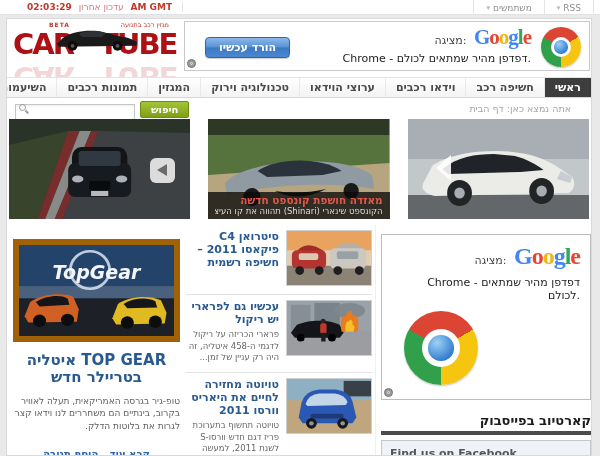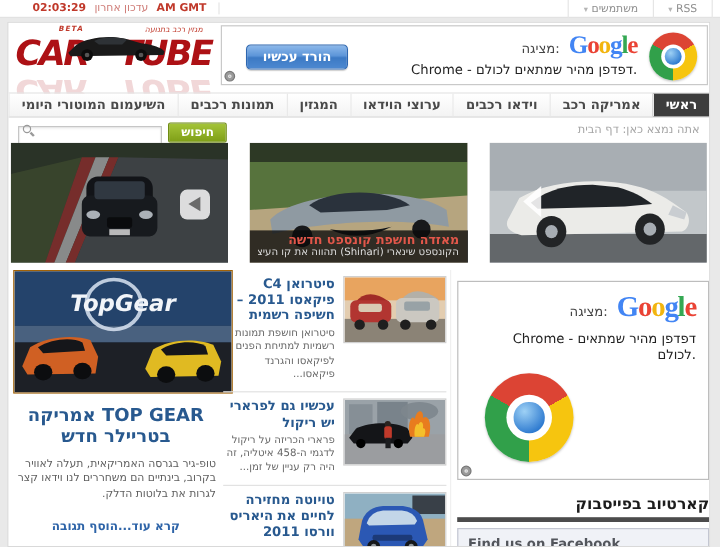--- a/index.html
+++ b/index.html
@@ -19,21 +19,21 @@
   .topbar-link { display:flex; align-items:center; gap:3px; padding:0 12px; color:#8f8f8f;
     border-left:1px solid #e5e5e5; cursor:pointer; }
   .topbar-link:last-child { border-right:1px solid #e5e5e5; }
   .caret { font-size:7px; color:#b5b5b5; }
 
   
   .card { position:absolute; left:6px; top:18px; width:586px; height:438px;
     background:#fff; border:1px solid #d9d9d9; overflow:hidden; }
 
   
-  .logo { position:absolute; left:6px; top:1px; width:160px; height:56px;font-style:italic; }
+  .logo { position:absolute; left:6px; top:1px; width:160px; height:56px; }
   .logo-beta { position:absolute; left:36px; top:1px; font-size:6px; font-weight:bold;
     color:#c0392b; letter-spacing:1px; }
   .logo-tagline { position:absolute; right:4px; top:1px; font-size:6.5px; color:#c0392b; }
   .logo-main { position:absolute; left:0; top:7px; font-size:29px; font-weight:bold;
     letter-spacing:-2px; color:#ad1115; white-space:nowrap; }
   .logo-main .lg-tube { margin-left:26px; }
   .logo-car-svg { position:absolute; left:40px; top:6px; width:88px; height:26px; }
   .logo-reflect { position:absolute; left:0; top:40px; font-size:29px; font-weight:bold;
     letter-spacing:-2px; color:#ad1115; opacity:.16; transform:scaleY(-1); white-space:nowrap; }
   .logo-reflect .lg-tube { margin-left:26px; }
@@ -64,21 +64,21 @@
 
   
   .nav { position:absolute; left:0; right:0; top:58px; height:21px; direction:rtl;
     display:flex; align-items:stretch; background:linear-gradient(#fff,#f3f3f3);
     border-top:1px solid #e4e4e4; border-bottom:1px solid #d7d7d7; }
   .nav-item { font-size:11px; font-weight:bold; color:#4a4a4a; line-height:19px;
     padding:0 10px; border-left:1px solid #e9e9e9; cursor:pointer; white-space:nowrap; }
   .nav-item.active { background:#3d3d3d; color:#fff; }
 
   
-  .breadcrumb { position:absolute; right:8px; top:84px; font-size:9.5px; color:#a6a6a6; direction:rtl; }
+  .breadcrumb { position:absolute; right:20px; top:84px; font-size:9.5px; color:#a6a6a6; direction:rtl; }
   .searchbar { position:absolute; left:8px; top:81px; display:flex; align-items:center; }
   .search-input-wrap { position:relative; }
   .search-input { width:120px; height:16px; border:1px solid #c6c6c6; background:#fff;
     padding:0 4px 0 17px; font-size:10px; box-shadow:inset 0 1px 2px rgba(0,0,0,.08); }
   .mag { position:absolute; left:4px; top:4px; width:7px; height:7px;
     border:1.5px solid #9a9a9a; border-radius:50%; }
   .mag::after { content:""; position:absolute; left:5px; top:6px; width:4px; height:1.5px;
     background:#9a9a9a; transform:rotate(45deg); }
   .search-btn { margin-left:5px; padding:2px 10px; font-size:10px; font-weight:bold; color:#fff;
     background:linear-gradient(#a4c438,#7f9f17); border:1px solid #6f8c12; border-radius:2px; cursor:pointer; }
@@ -95,22 +95,22 @@
     background:rgba(255,255,255,.82); border-radius:6px; cursor:pointer; }
   .play-badge::after { content:""; position:absolute; left:7px; top:6px; width:0; height:0;
     border-top:6px solid transparent; border-bottom:6px solid transparent; border-right:10px solid #6a6a6a; }
   .nav-arrow { position:absolute; left:28px; top:36px; width:0; height:0;
     border-top:13px solid transparent; border-bottom:13px solid transparent;
     border-right:15px solid rgba(255,255,255,.88); cursor:pointer; }
 
   
   .content { position:absolute; left:0; right:0; top:206px; bottom:0; }
   .col-left { position:absolute; left:4px; top:0; width:171px; }
-  .feature-img { position:relative; width:183px; height:103px; margin:0 auto 0;
-    border:1px solid #a16207; overflow:hidden; cursor:pointer; }
+  .feature-img { position:relative; width:167px; height:103px; margin:14px auto 0;
+    border:6px solid #a16207; overflow:hidden; cursor:pointer; }
   .feature-img svg { display:block; width:100%; height:100%; }
   .tg-text { position:absolute; left:0; right:0; top:16px; text-align:center; color:#f2f5f9;
     font-size:19px; font-style:italic; font-weight:bold; letter-spacing:0; }
   .feature-title { margin-top:10px; direction:rtl; text-align:center; font-size:15px;
     font-weight:bold; color:#28598f; line-height:1.15; cursor:pointer; }
   .feature-body { margin-top:8px; direction:rtl; text-align:right; font-size:9px;
     color:#5f5f5f; line-height:1.4; padding:0 2px; }
   .feature-links { margin-top:16px; direction:rtl; text-align:center; font-size:10px; font-weight:bold; }
   .feature-links span { color:#2e64a8; cursor:pointer; }
 
@@ -192,23 +192,24 @@
           <span>Chrome -</span>
           <span>דפדפן מהיר שמתאים לכולם.</span>
         </div>
       </div>
       <span class="chrome chrome-sm"></span>
       <span class="ad-info"></span>
     </div>
 
     <div class="nav">
       <span class="nav-item active">ראשי</span>
-      <span class="nav-item">אמריקה רכב</span>
+      <span class="nav-item">חשיפה רכב</span>
       <span class="nav-item">וידאו רכבים</span>
       <span class="nav-item">ערוצי הוידאו</span>
+      <span class="nav-item">טכנולוגיה וירוק</span>
       <span class="nav-item">המגזין</span>
       <span class="nav-item">תמונות רכבים</span>
       <span class="nav-item">השיעמום המוטורי היומי</span>
     </div>
 
     <div class="breadcrumb">אתה נמצא כאן: דף הבית</div>
     <div class="searchbar">
       <span class="search-input-wrap">
         <input class="search-input" type="text" value="" style="">
         <span class="mag"></span>
@@ -286,21 +287,21 @@
             <path d="M18,64 C28,57 44,55 52,60 L54,67 L22,69 Z" fill="#15161a"></path>
             <circle cx="22" cy="85" r="7" fill="#0c0d0f"></circle>
               <circle cx="52" cy="84" r="7" fill="#0c0d0f"></circle>
             <path d="M100,82 L106,66 C118,57 140,56 152,62 L158,76 L156,88 L104,89 Z" fill="#e0ba22"></path>
             <path d="M112,66 C122,59 138,58 146,63 L148,70 L116,71 Z" fill="#15161a"></path>
             <circle cx="116" cy="87" r="7" fill="#0c0d0f"></circle>
               <circle cx="146" cy="86" r="7" fill="#0c0d0f"></circle>
           </svg>
           <div class="tg-text">TopGear</div>
         </div>
-        <div class="feature-title">TOP GEAR אמריקה בטריילר חדש</div>
+        <div class="feature-title">TOP GEAR איטליה בטריילר חדש</div>
         <div class="feature-body">טופ-גיר בגרסה האמריקאית, תעלה לאוויר בקרוב, בינתיים הם משחררים לנו וידאו קצר לגרות את בלוטות הדלק.</div>
         <div class="feature-links">
           <span>קרא עוד...</span><span>הוסף תגובה</span>
         </div>
       </div>
 
       <div class="col-mid">
 
         <div class="news-item">
           <span class="news-thumb">
@@ -315,21 +316,20 @@
                 <circle cx="33" cy="41" r="4.5" fill="#1f1f1f"></circle>
               <path d="M48,20 Q60,5 80,19 L80,23 L48,24 Z" fill="#b3b0a8"></path>
               <rect x="44" y="18" width="37" height="21" rx="5" fill="#cbc8c1"></rect>
               <rect x="51" y="21" width="22" height="8" rx="2" fill="#98a2a6"></rect>
               <circle cx="52" cy="41" r="4.5" fill="#1f1f1f"></circle>
                 <circle cx="74" cy="41" r="4.5" fill="#1f1f1f"></circle>
             </svg>
           </span>
           <span class="news-text">
             <div class="news-title">סיטרואן C4 פיקאסו 2011 – חשיפה רשמית</div>
-            <div class="news-body">סיטרואן חושפת תמונות רשמיות למתיחת הפנים לפיקאסו והגרנד פיקאסו...</div>
           </span>
         </div>
 
         <div class="news-item">
           <span class="news-thumb">
             <svg viewBox="0 0 86 56" preserveAspectRatio="none">
               <rect width="86" height="56" fill="#9aa2a8"></rect>
               <rect x="4" y="4" width="20" height="26" fill="#868f96"></rect>
               <rect x="28" y="2" width="26" height="28" fill="#79838b"></rect>
               <rect y="30" width="86" height="26" fill="#9b9da0"></rect>

